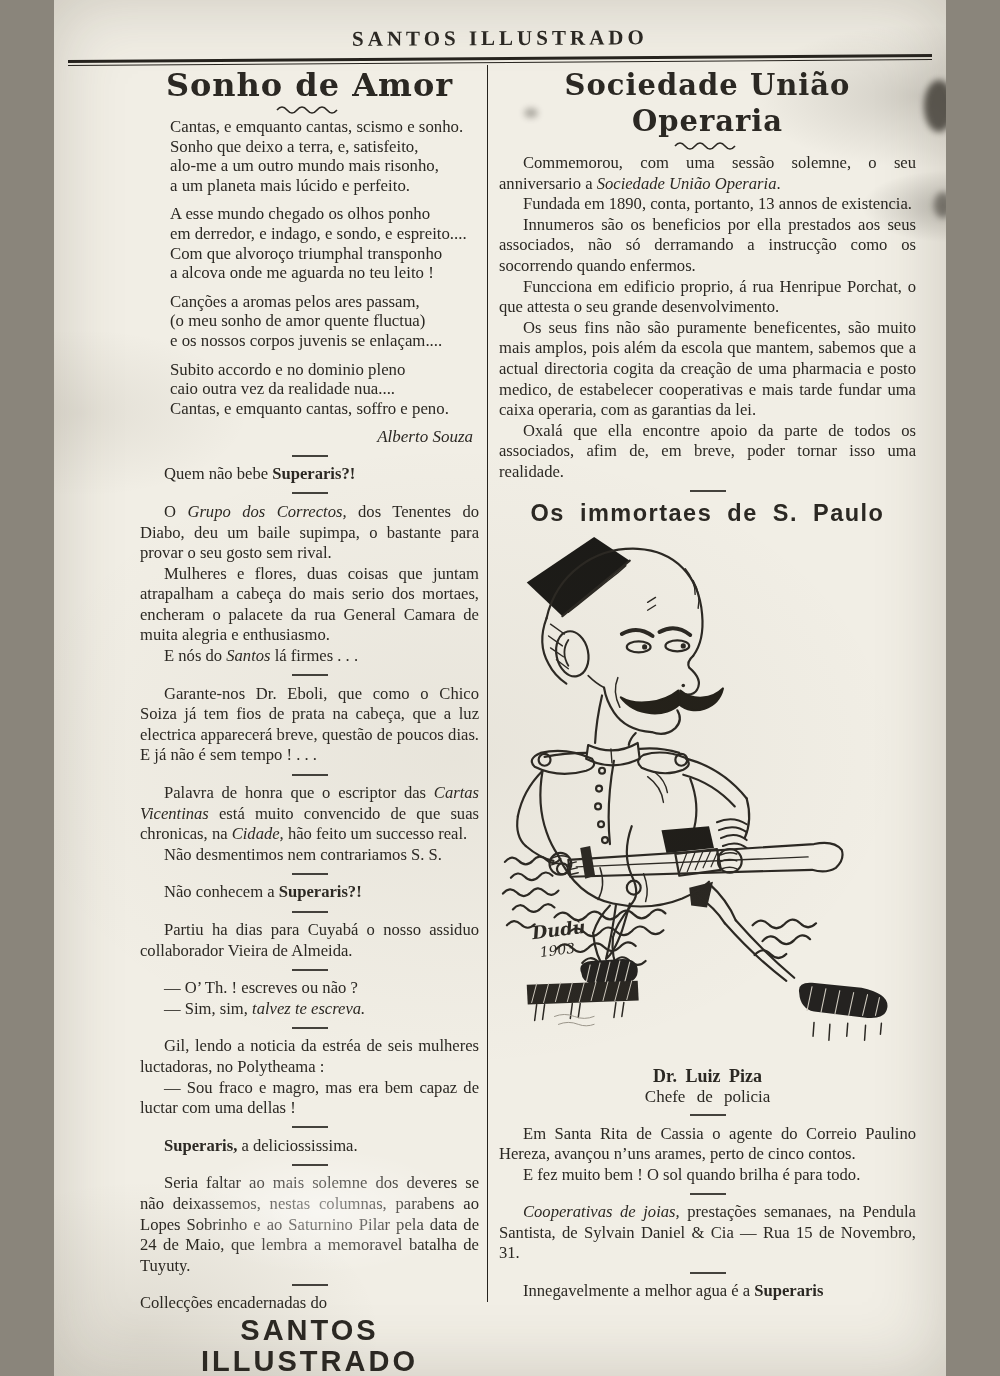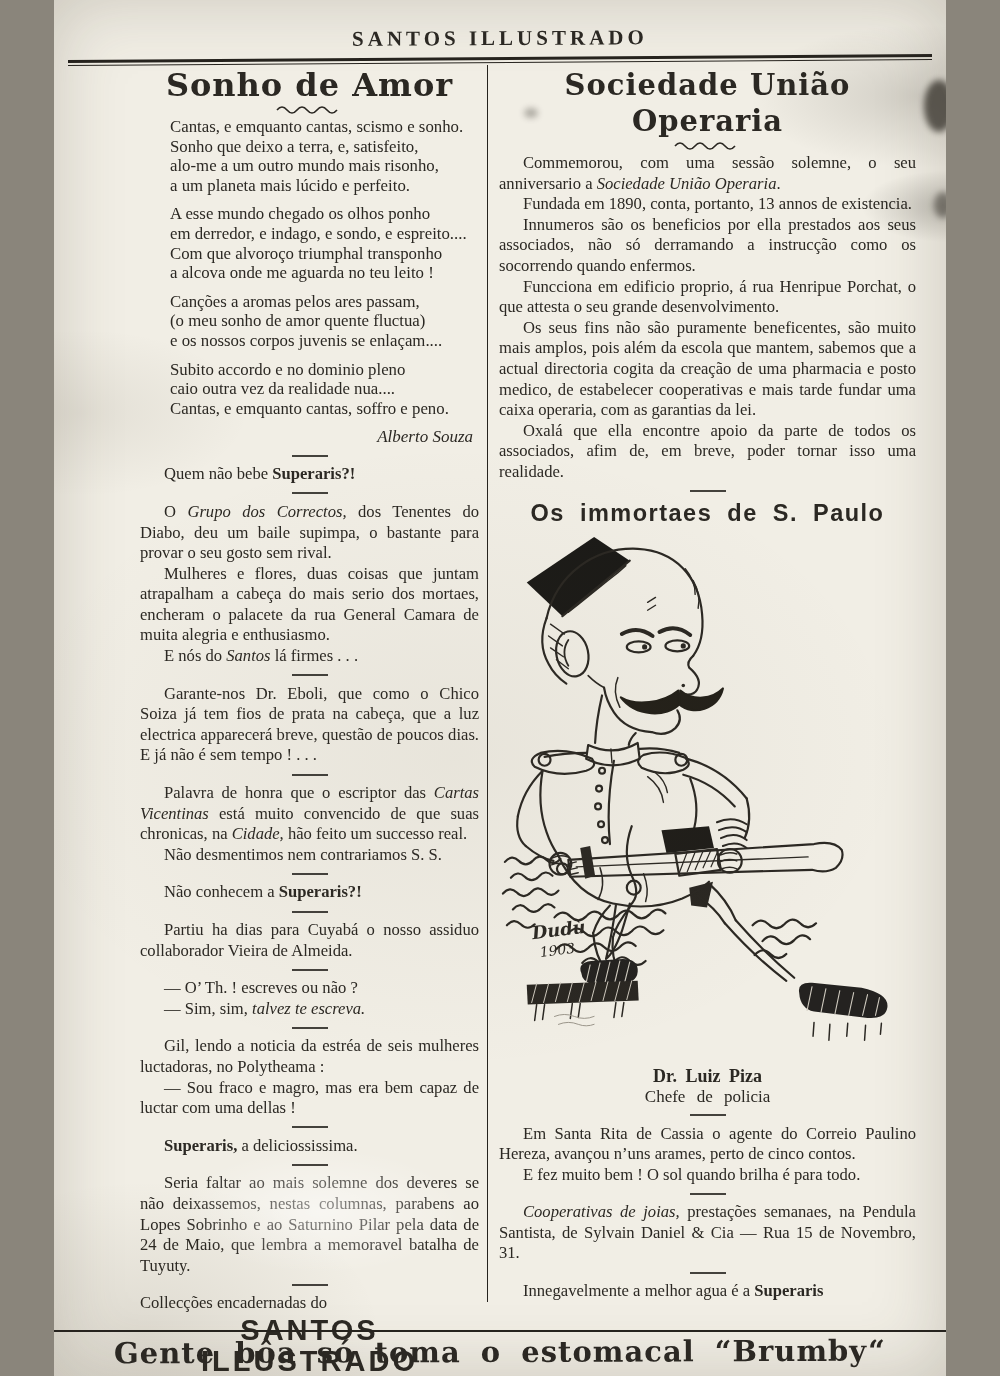--- a/index.html
+++ b/index.html
@@ -323,17 +323,14 @@
       <p class="body">E fez muito bem !  O sol quando brilha é para todo.</p>
 
       <div class="divider"></div>
       <p class="body"><span class="s-i">Cooperativas de joias,</span><span> prestações semanaes, na Pendula Santista, de Sylvain Daniel &amp; Cia — Rua 15 de Novembro, 31.</span></p>
 
       <div class="divider"></div>
       <p class="body"><span>Innegavelmente a melhor agua é a </span><span class="s-b">Superaris</span></p>
     </div>
   </div>
 
-  <div class="footer">
-    <span class="slogan">Gente bôa só toma o estomacal “Brumby“</span>
-  </div>
 
 </div>
 
 </body></html>

